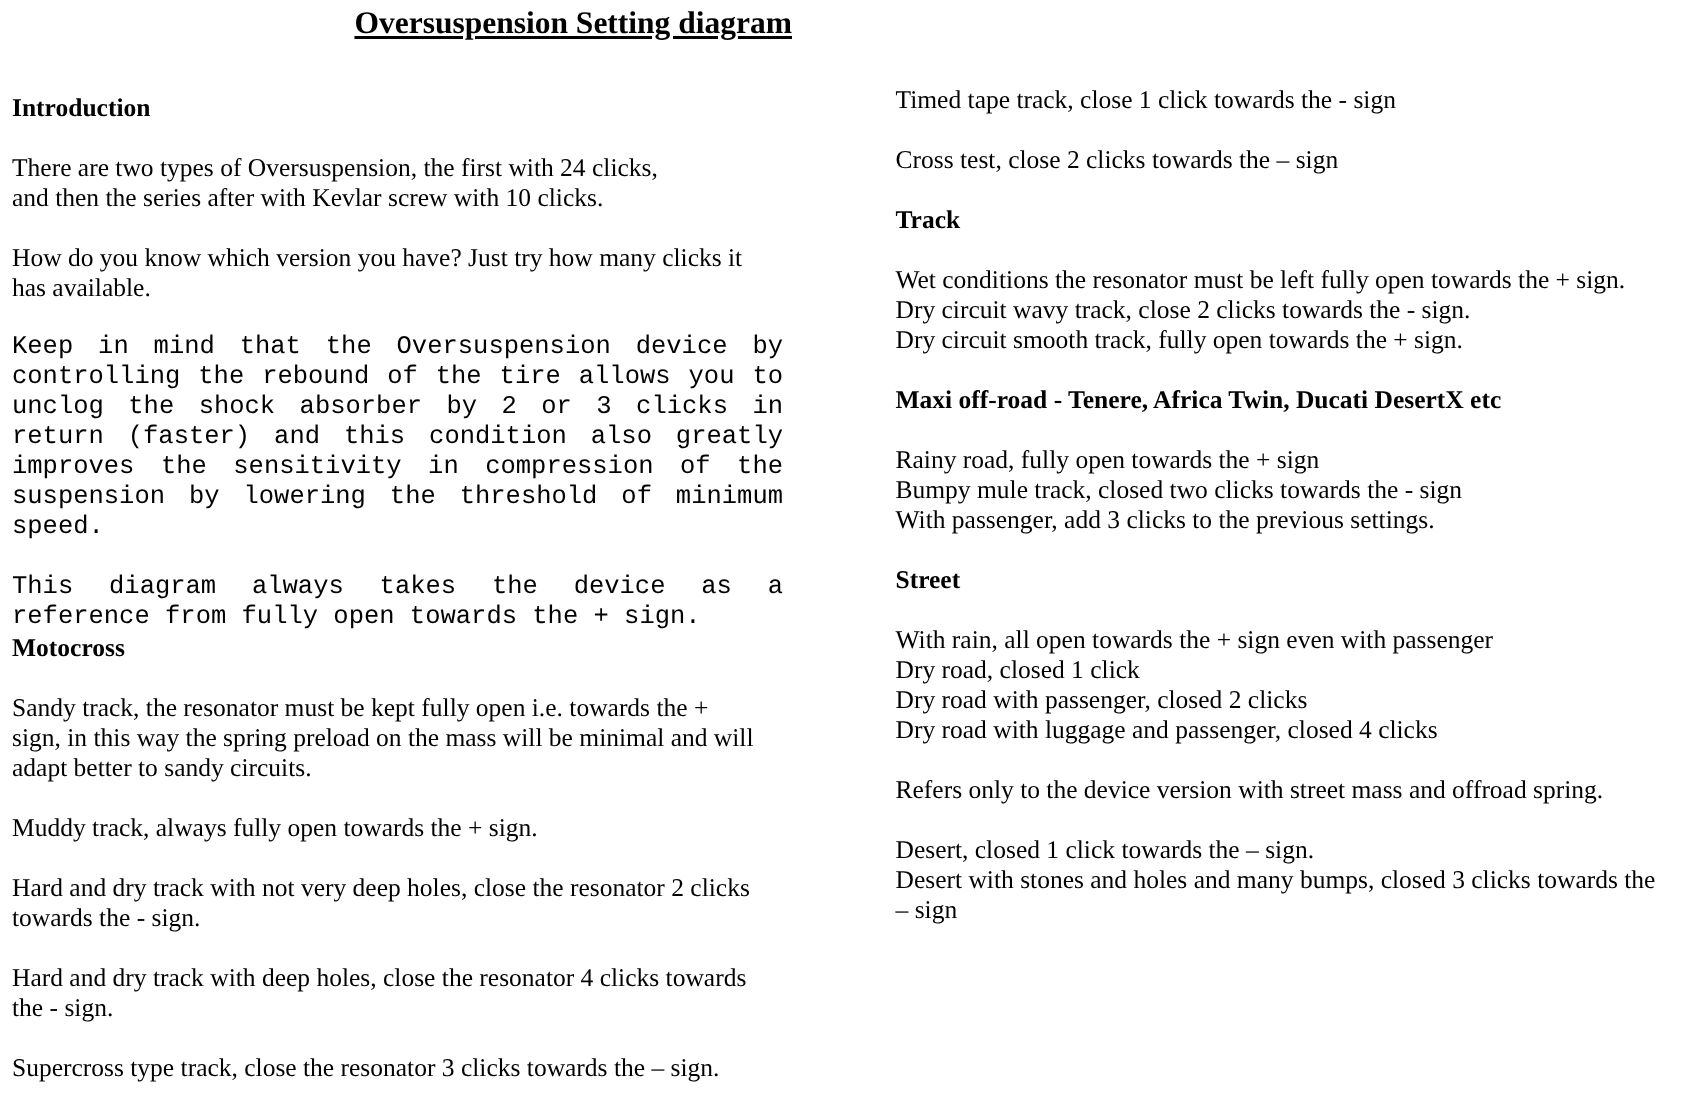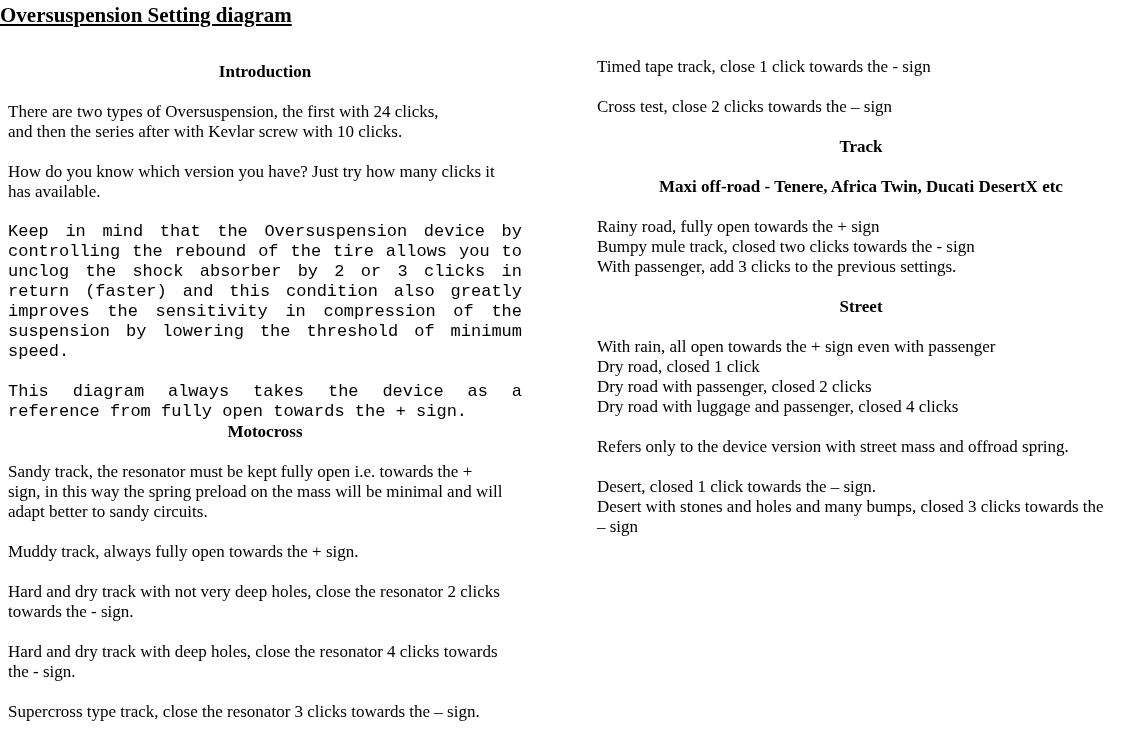--- a/index.html
+++ b/index.html
@@ -13,21 +13,21 @@
     font-size: 17px;
     line-height: 20px;
     position: relative;
     overflow: hidden;
   }
   .doc-title {
     position: absolute;
     left: 0;
     top: 3px;
     width: 528px;
-    text-align: left;
+    text-align: right;
     font-size: 21px;
     line-height: 24px;
     font-weight: bold;
     text-decoration: underline;
   }
   .col {
     position: absolute;
   }
   .col-left {
     left: 8px;
@@ -35,21 +35,20 @@
     width: 514px;
   }
   .col-right {
     left: 597px;
     top: 57px;
     width: 528px;
   }
   .h {
     font-weight: bold;
     margin: 0 0 20px 0;
-    text-align: center;
   }
   .p {
     margin: 0 0 20px 0;
     white-space: pre-line;
   }
   .pj {
     margin: 0 0 20px 0;
     text-align: justify;
     font-family: Liberation Mono, monospace;
   }
@@ -98,20 +97,23 @@
 <div class="col col-right">
 
 
   <p class="p">Timed tape track, close 1 click towards the - sign</p>
 
 
   <p class="p">Cross test, close 2 clicks towards the – sign</p>
 
   <div class="h">Track</div>
 
+  <p class="p">Wet conditions the resonator must be left fully open towards the + sign.
+Dry circuit wavy track, close 2 clicks towards the - sign.
+Dry circuit smooth track, fully open towards the + sign.</p>
 
   <div class="h">Maxi off-road - Tenere, Africa Twin, Ducati DesertX etc</div>
 
   <p class="p">Rainy road, fully open towards the + sign
 Bumpy mule track, closed two clicks towards the - sign
 With passenger, add 3 clicks to the previous settings.</p>
 
   <div class="h">Street</div>
 
   <p class="p">With rain, all open towards the + sign even with passenger

